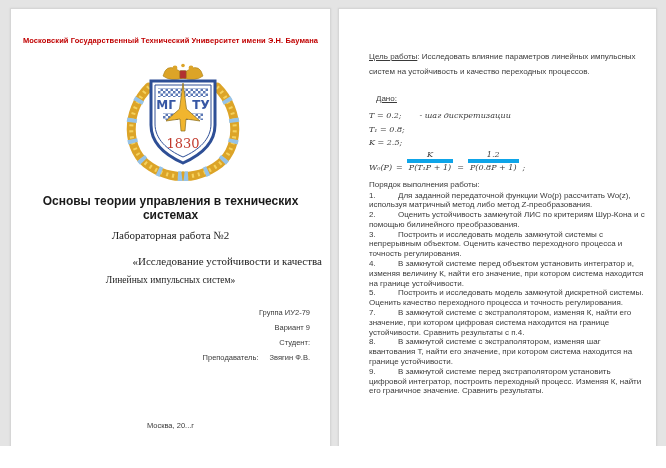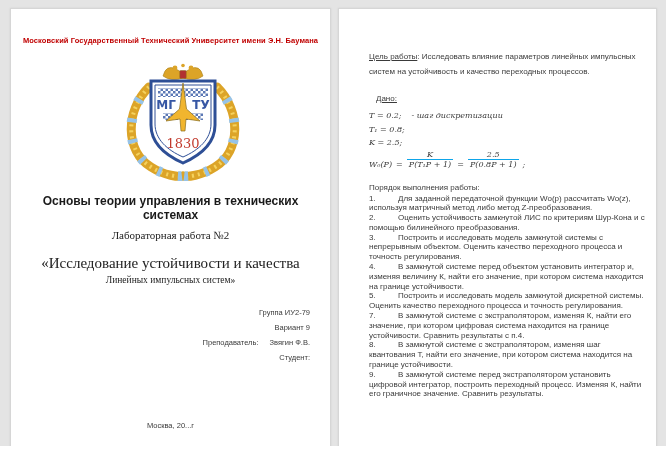--- a/index.html
+++ b/index.html
@@ -11,44 +11,44 @@
   .page-right{left:338px;width:319px;}
 
   
   .univ{position:absolute;top:27px;left:8px;right:8px;text-align:center;
         font-weight:bold;font-size:7.5px;color:#c00000;letter-spacing:.1px;}
   .emblem{position:absolute;top:52px;left:0;right:0;text-align:center;margin-left:24px;}
   .course-title{position:absolute;top:185px;left:8px;right:8px;text-align:center;
         font-weight:bold;font-size:12px;color:#1a1a1a;}
   .lab-title{position:absolute;top:220px;left:8px;right:8px;text-align:center;
         font-family:"Liberation Serif",serif;font-size:11px;color:#222;}
-  .lab-sub1{position:absolute;top:246px;left:8px;right:8px;text-align:center;
-        font-family:"Liberation Serif",serif;font-size:15px;color:#222;}
+  .lab-sub1{position:absolute;top:246px;left:8px;right:8px;text-align:right;
+        font-family:"Liberation Serif",serif;font-size:11px;color:#222;}
   .lab-sub2{position:absolute;top:266px;left:8px;right:8px;text-align:center;
         font-family:"Liberation Serif",serif;font-size:9.5px;color:#222;}
   .credits{position:absolute;top:296px;right:20px;text-align:right;
         font-size:7.5px;line-height:15px;color:#3a3a3a;}
   .credits .gap{display:inline-block;width:11px;}
   .city{position:absolute;top:412px;left:0;right:0;text-align:center;
         font-size:7.5px;color:#3a3a3a;}
 
   
   .page-right .body{padding:40px 9px 0 30px;font-size:8px;color:#3a3a3a;}
   .goal{margin:0 0 14px;line-height:15px;}
   .u{text-decoration:underline;}
   .given-label{margin:0 7px 4px;line-height:12px;}
   .given-line{margin:0;line-height:13.5px;
         font-family:"DejaVu Serif",serif;font-style:italic;font-size:8px;}
-  .given-line .note{margin-left:10px;}
+  .given-line .note{margin-left:18px;}
   .formula{display:flex;align-items:flex-end;gap:4px;margin:0 0 6px;
         font-family:"DejaVu Serif",serif;font-style:italic;font-size:8px;}
   .frac{display:inline-flex;flex-direction:column;align-items:center;text-align:center;}
-  .frac .fden{border-top:1px solid #0ea5e9;padding:0 2px;}
+  .frac .fden{border-top:4px solid #0ea5e9;padding:0 2px;}
   .frac .fnum{padding:0 2px;}
-  .order-label{margin:14px 0 1px;line-height:10px;}
+  .order-label{margin:8px 0 1px;line-height:10px;}
   .step{margin:0;line-height:9.8px;}
   .step .num{display:inline-block;width:29px;}
 </style>
 </head>
 <body>
 
 <div class="stage">
 
   <div class="page page-left">
     <div class="univ">Московский Государственный Технический Университет имени Э.Н. Баумана</div>
@@ -94,24 +94,24 @@
     </div>
 
     <div class="course-title">Основы теории управления в технических системах</div>
     <div class="lab-title">Лабораторная работа №2</div>
     <div class="lab-sub1">«Исследование устойчивости и качества</div>
     <div class="lab-sub2">Линейных импульсных систем»</div>
 
     <div class="credits">
       <div>Группа ИУ2-79</div>
       <div>Вариант 9</div>
+      <div>Студент:</div>
       <div>
         <span>Преподаватель:</span><span class="gap"></span><span>Звягин Ф.В.</span>
       </div>
-      <div>Студент:</div>
     </div>
 
     <div class="city">Москва, 20...г</div>
   </div>
 
   <div class="page page-right">
     <div class="body">
 
       <p class="goal"><span class="u">Цель работы</span><span>: Исследовать влияние параметров линейных импульсных систем на устойчивость и качество переходных процессов.</span></p>
 
@@ -123,21 +123,21 @@
 
       <div class="formula">
         <span>W₀(P)</span>
         <span>=</span>
         <span class="frac">
           <span class="fnum">K</span>
           <span class="fden">P(T₁P + 1)</span>
         </span>
         <span>=</span>
         <span class="frac">
-          <span class="fnum">2.5</span>
+          <span class="fnum">1.2</span>
           <span class="fden">P(0.8P + 1)</span>
         </span>
         <span>;</span>
       </div>
 
       <p class="order-label">Порядок выполнения работы:</p>
 
       <p class="step"><span class="num">1.</span><span>Для заданной передаточной функции Wo(p) рассчитать Wo(z), используя матричный метод либо метод Z-преобразования.</span></p>
       <p class="step"><span class="num">2.</span><span>Оценить устойчивость замкнутой ЛИС по критериям Шур-Кона и с помощью билинейного преобразования.</span></p>
       <p class="step"><span class="num">3.</span><span>Построить и исследовать модель замкнутой системы с непрерывным объектом. Оценить качество переходного процесса и точность регулирования.</span></p>

